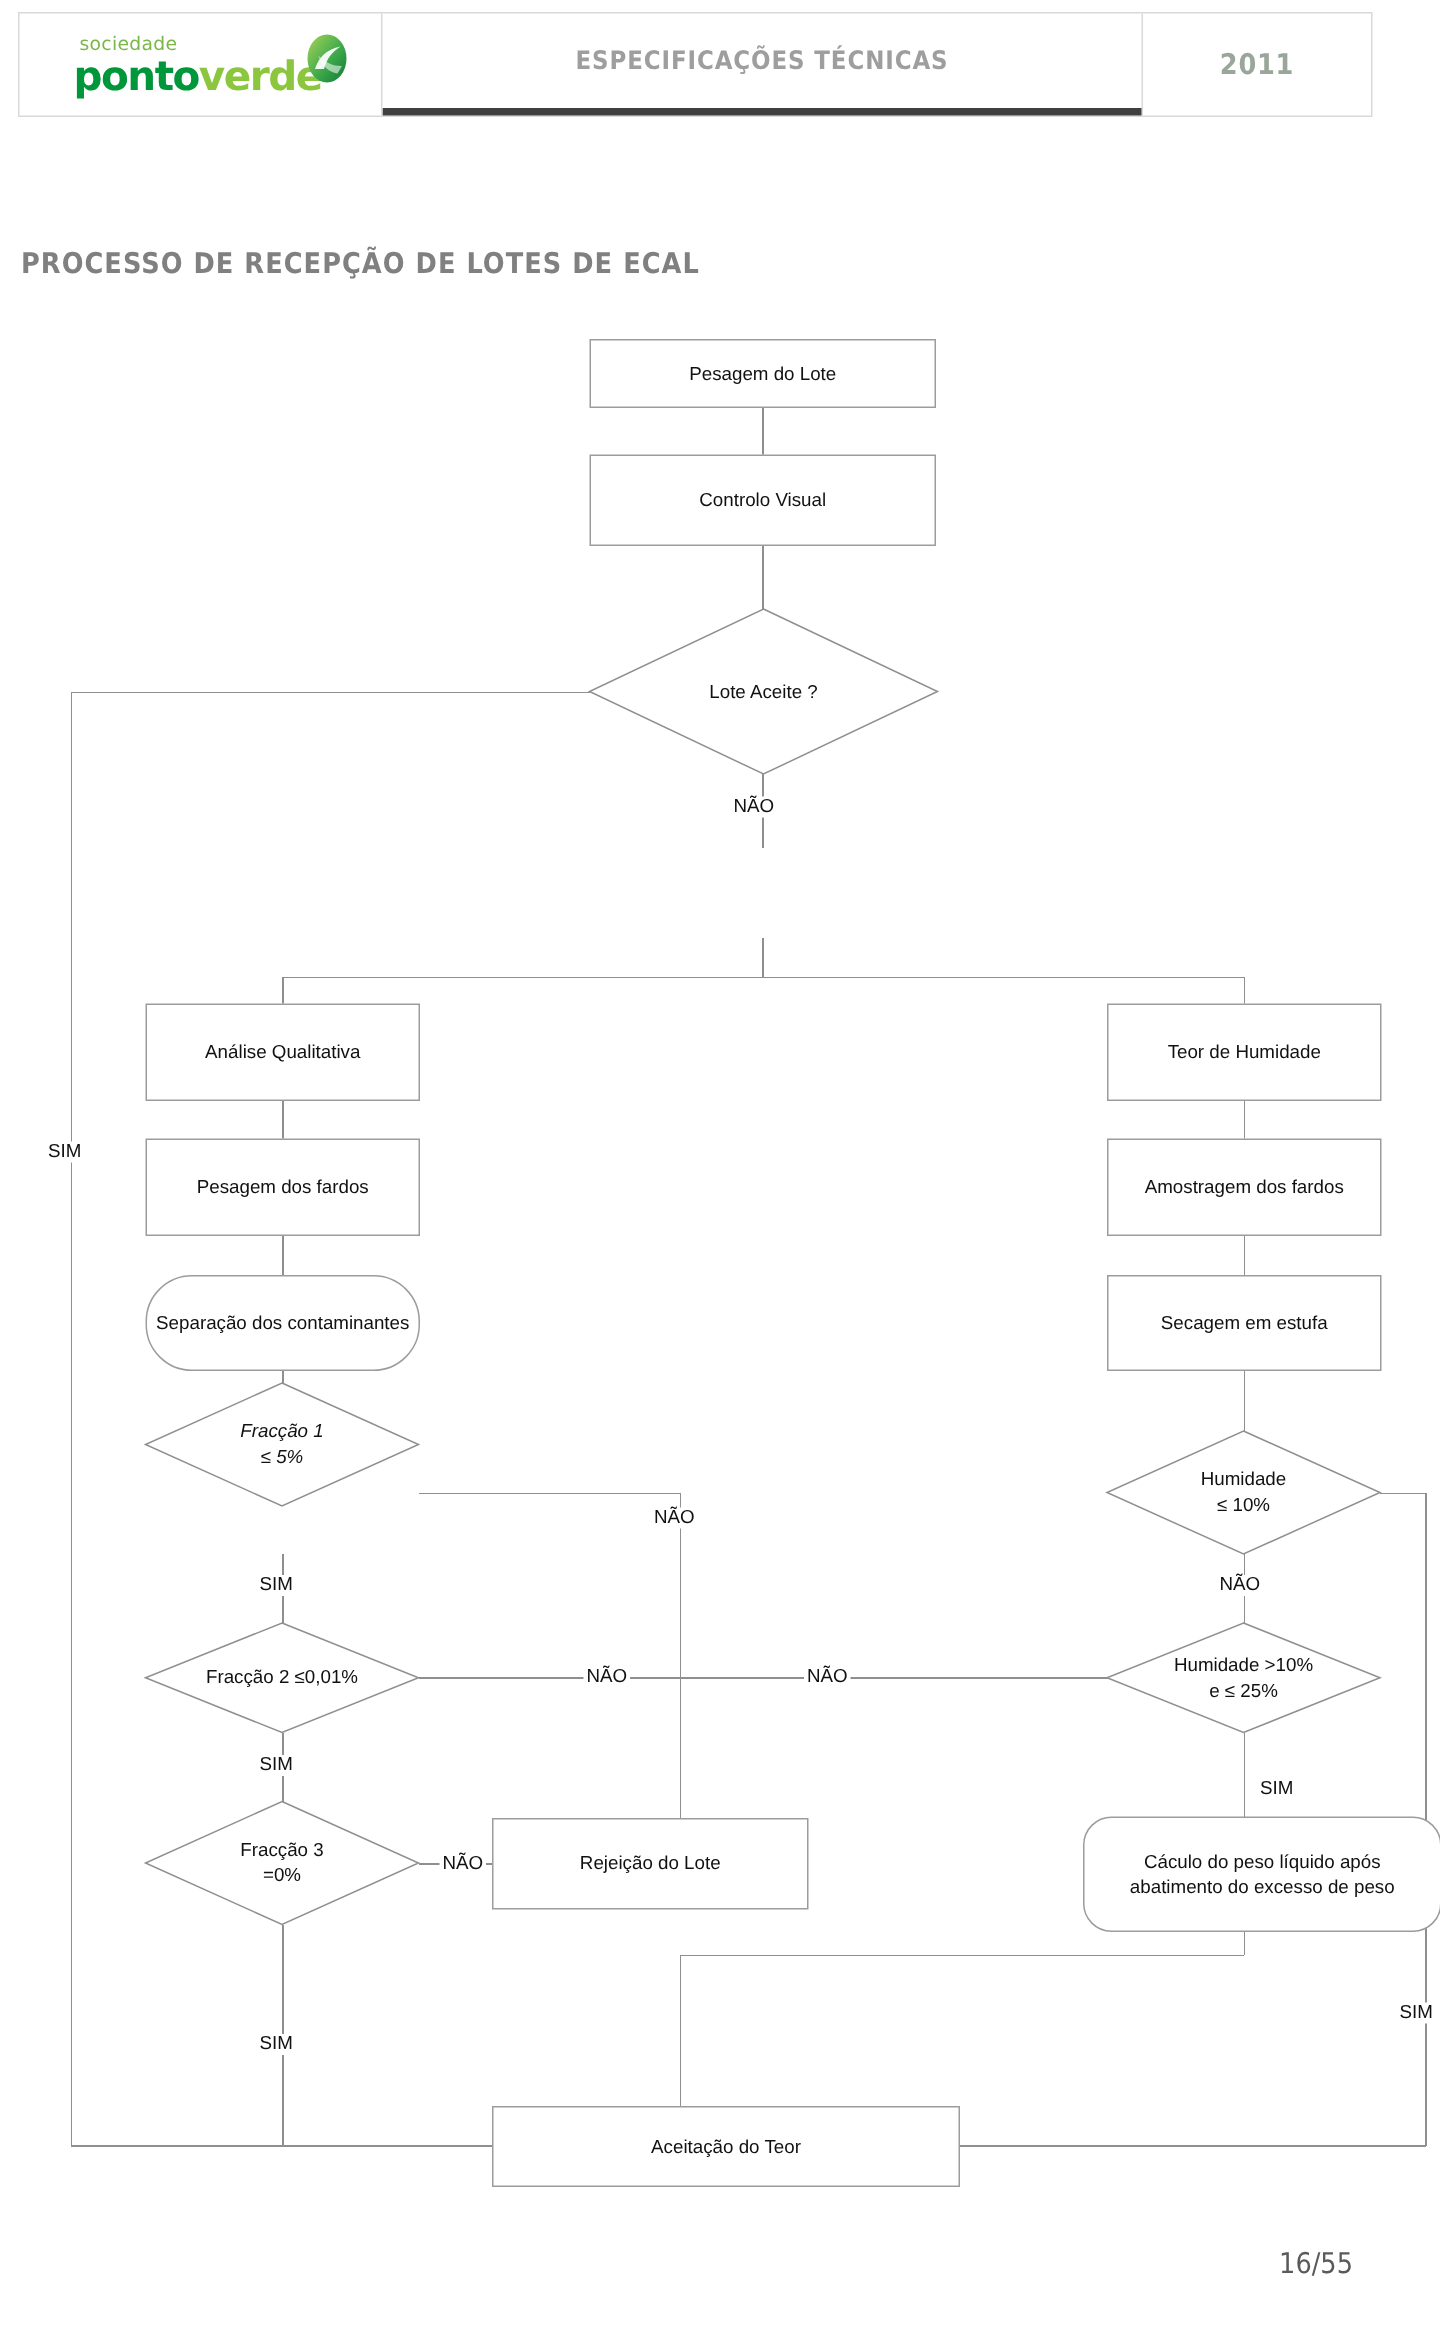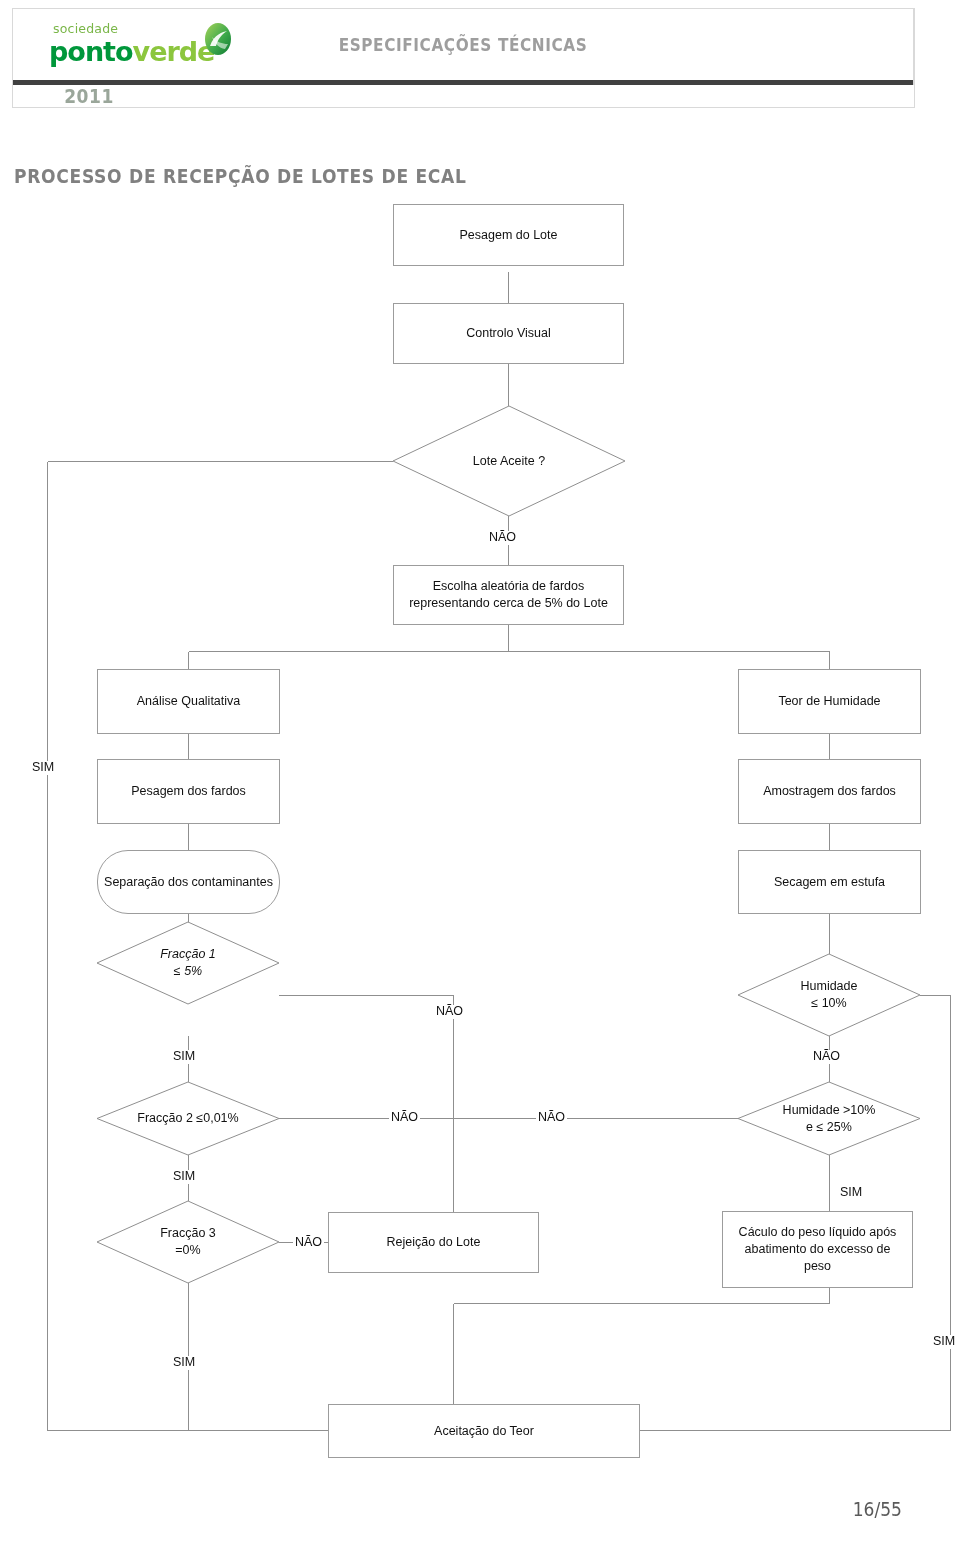--- a/index.html
+++ b/index.html
@@ -19,26 +19,25 @@
     overflow: hidden;
     background: #ffffff;
   }
 
   
   #header-table {
     position: absolute;
     left: 12px;
     top: 8px;
     width: 903px;
-    height: 100px;
+    height: 70px;
     border: 1px solid #d9d9d9;
     box-sizing: border-box;
     display: flex;
     background: #ffffff;
-    flex-direction: column;
   }
   #logo-cell {
     width: 242px;
     border-right: 1px solid #d9d9d9;
     box-sizing: border-box;
     position: relative;
   }
   #logo-wrap {
     position: absolute;
     left: 22px;
@@ -290,38 +289,35 @@
         <line x1="279" y1="1242.5" x2="328" y2="1242.5"></line>
 
         <line x1="920" y1="995.5" x2="950.5" y2="995.5"></line>
         <line x1="950.5" y1="995.5" x2="950.5" y2="1430.5"></line>
         <line x1="950.5" y1="1430.5" x2="640" y2="1430.5"></line>
 
         <line x1="453.5" y1="1400" x2="453.5" y2="1404"></line>
       </g>
     </svg>
 
-    <div class="node box" style="left:393px; top:204px; width:231px; height:62px;">
+    <div class="node box" style="left:393px; top:226px; width:231px; height:46px;">
       <span>Pesagem do Lote</span>
     </div>
 
     <div class="node box" style="left:393px; top:303px; width:231px; height:61px;">
       <span>Controlo Visual</span>
     </div>
 
     <div class="diamond-wrap" style="left:393px; top:406px; width:232px; height:110px;">
       <svg width="232" height="110" viewBox="0 0 232 110">
         <polygon points="116,0 232,55 116,110 0,55" fill="#ffffff" stroke="#8f8f8f" stroke-width="1"></polygon>
       </svg>
       <div class="diamond-label">Lote Aceite ?</div>
     </div>
 
-    <div class="node box" style="left:393px; top:565px; width:231px; height:60px; padding:0 8px;">
-      <span style="white-space:pre-line;">Escolha aleatória de fardos representando cerca de 5% do Lote</span>
-    </div>
 
     <div class="node box" style="left:97px; top:669px; width:183px; height:65px;">
       <span>Análise Qualitativa</span>
     </div>
 
     <div class="node box" style="left:97px; top:759px; width:183px; height:65px;">
       <span>Pesagem dos fardos</span>
     </div>
 
     <div class="node box" style="left:97px; top:850px; width:183px; height:64px;border-radius:31px;">
@@ -376,21 +372,21 @@
         <polygon points="91,0 182,41 91,82 0,41" fill="#ffffff" stroke="#8f8f8f" stroke-width="1"></polygon>
       </svg>
       <div class="diamond-label" style="white-space:pre-line;">Fracção 3
 =0%</div>
     </div>
 
     <div class="node box" style="left:328px; top:1212px; width:211px; height:61px;">
       <span>Rejeição do Lote</span>
     </div>
 
-    <div class="node box" style="left:722px; top:1211px; width:191px; height:77px; padding:0 8px;">
+    <div class="node box" style="left:722px; top:1211px; width:239px; height:77px; padding:0 8px;border-radius:19px;">
       <span style="white-space:pre-line;">Cáculo do peso líquido após abatimento do excesso de peso</span>
     </div>
 
     <div class="node box" style="left:328px; top:1404px; width:312px; height:54px;">
       <span>Aceitação do Teor</span>
     </div>
 
     <div class="edge-label" style="left:487px; top:531px;">NÃO</div>
 
     <div class="edge-label" style="left:30px; top:761px;">SIM</div>

